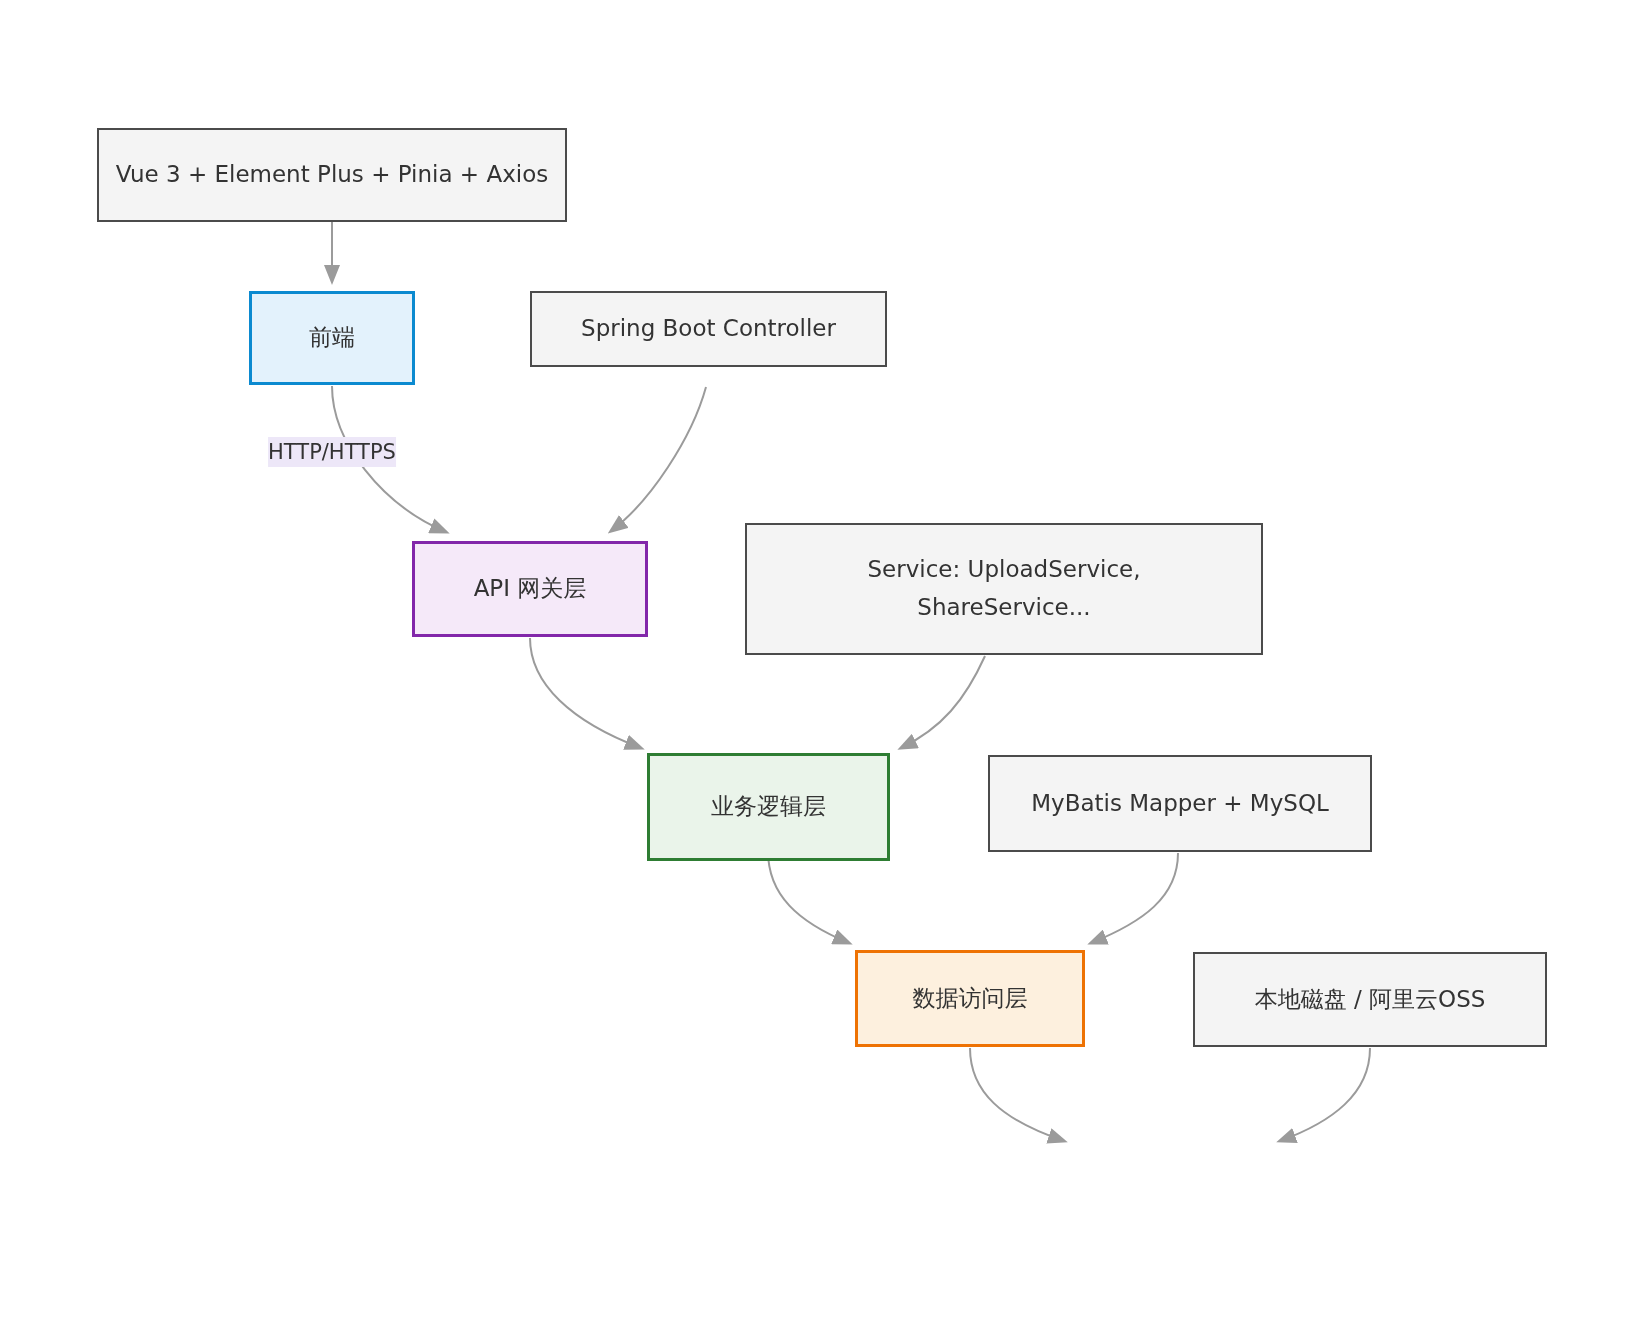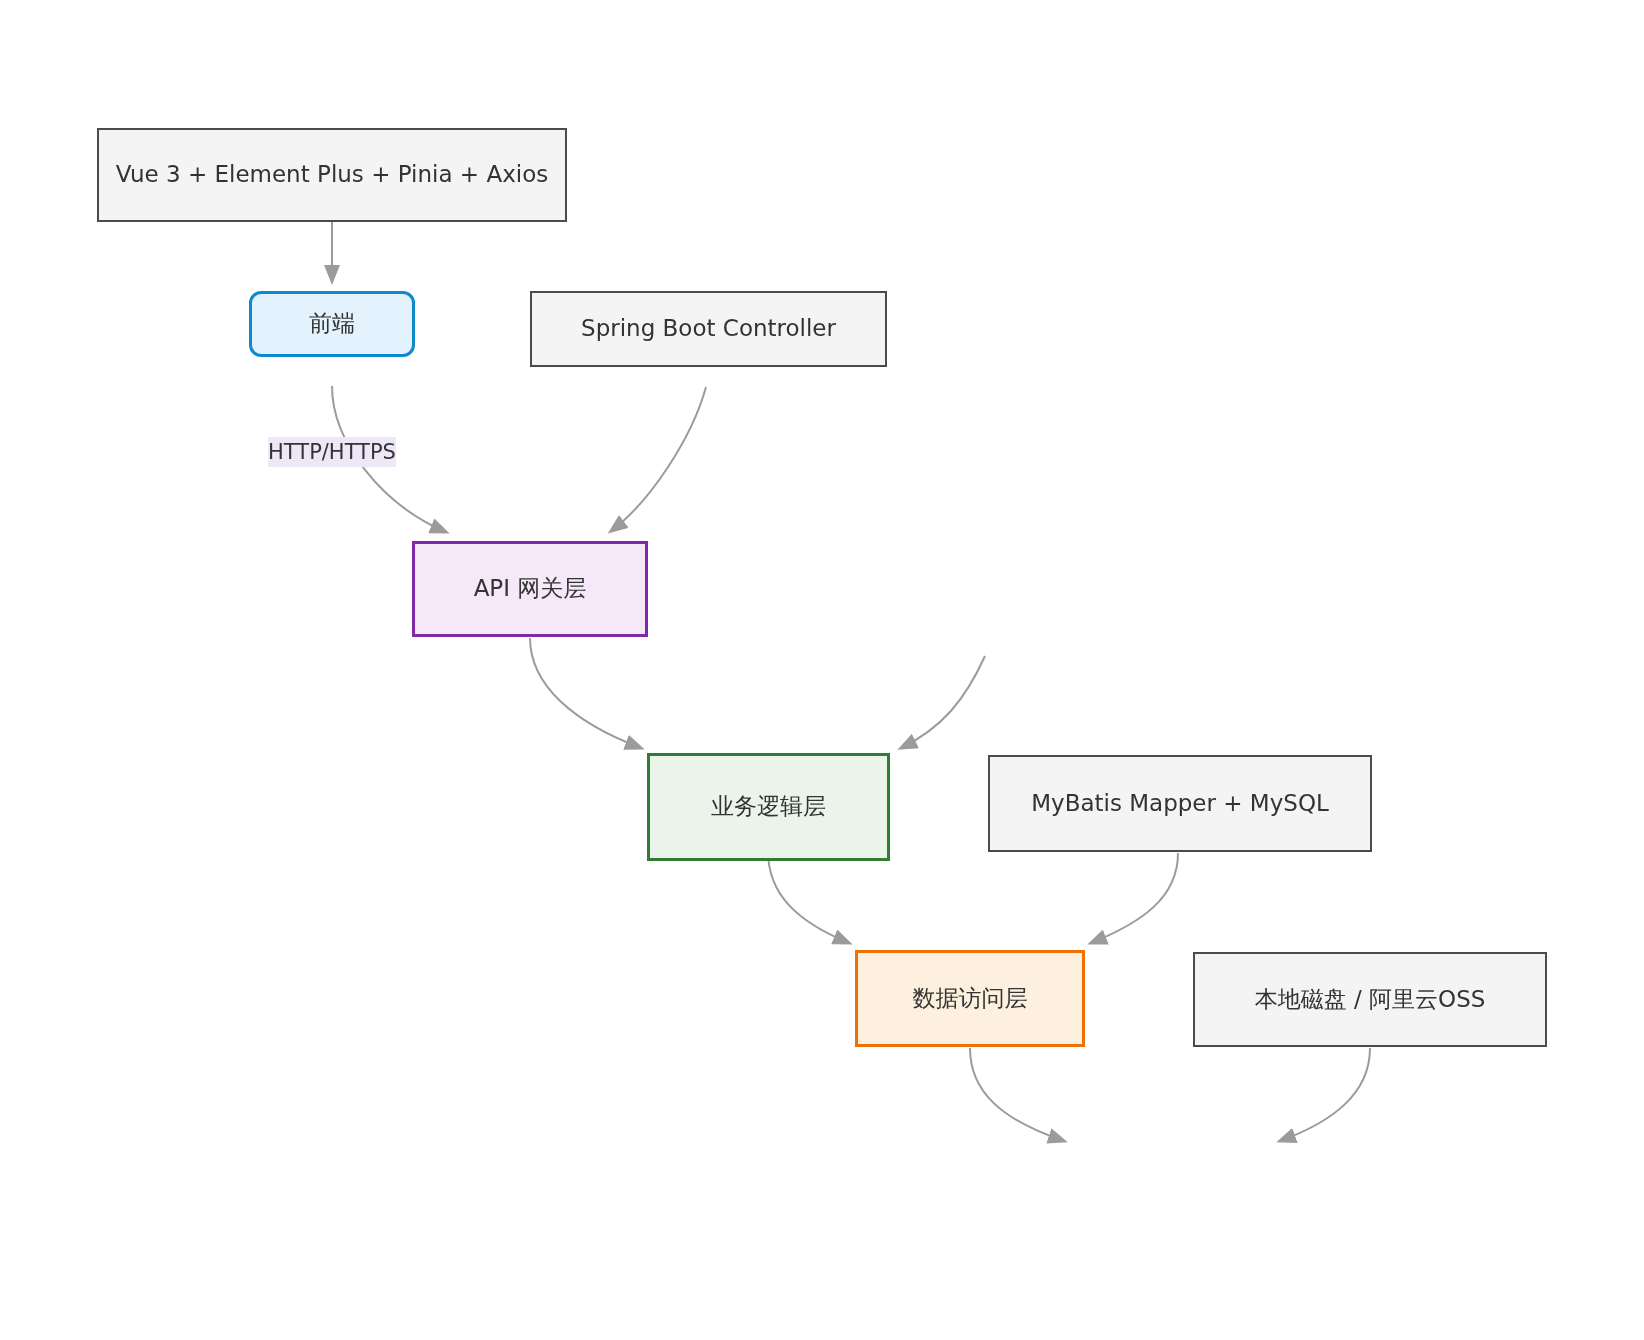--- a/index.html
+++ b/index.html
@@ -59,34 +59,38 @@
     <path class="edge" marker-end="url(#arrowhead)" d="M768,851 C768,895 798,922 849,943"></path>
     <path class="edge" marker-end="url(#arrowhead)" d="M1178,853 C1178,897 1143,922 1091,943"></path>
     <path class="edge" marker-end="url(#arrowhead)" d="M970,1048 C970,1092 1002,1120 1064,1141"></path>
     <path class="edge" marker-end="url(#arrowhead)" d="M1370,1048 C1370,1094 1332,1122 1280,1141"></path>
   </svg>
 
   <div class="node default" style="left:97px;top:96px;width:470px;height:94px;margin-top:32px;">
     <span>Vue 3 + Element Plus + Pinia + Axios</span>
   </div>
 
-  <div class="node blue" style="left:249px;top:291px;width:166px;height:66px;border-radius:12px;">
+  <div class="node blue" style="left:249px;top:291px;width:166px;height:94px;">
     <span>前端</span>
   </div>
 
   <div class="node default" style="left:530px;top:291px;width:357px;height:76px;">
     <span>Spring Boot Controller</span>
   </div>
 
   <div class="edge-label" style="left:332px;top:437px;">HTTP/HTTPS</div>
 
   <div class="node purple" style="left:412px;top:541px;width:236px;height:96px;align-items:center;">
     <span>API 网关层</span>
   </div>
 
+  <div class="node default" style="left:745px;top:523px;width:518px;height:132px;">
+    <span>Service: UploadService,</span>
+    <span>ShareService...</span>
+  </div>
 
   <div class="node green" style="left:647px;top:753px;width:243px;height:108px;">
     <span>业务逻辑层</span>
   </div>
 
   <div class="node default" style="left:988px;top:755px;width:384px;height:97px;">
     <span>MyBatis Mapper + MySQL</span>
   </div>
 
   <div class="node orange" style="left:855px;top:950px;width:230px;height:97px;">

